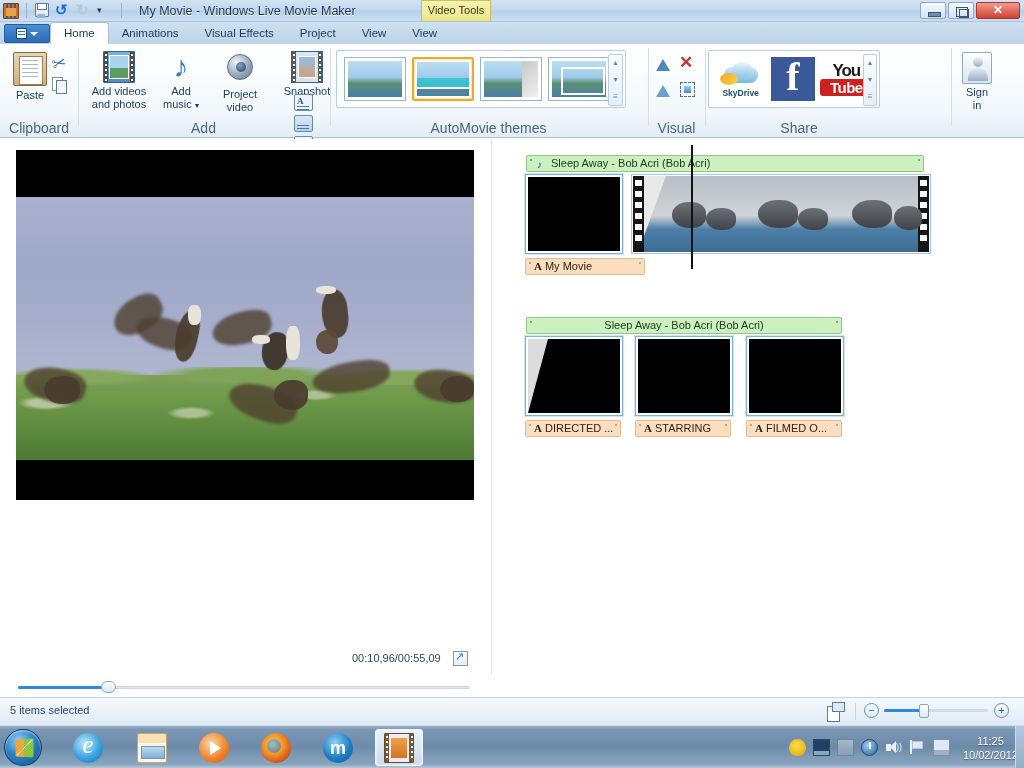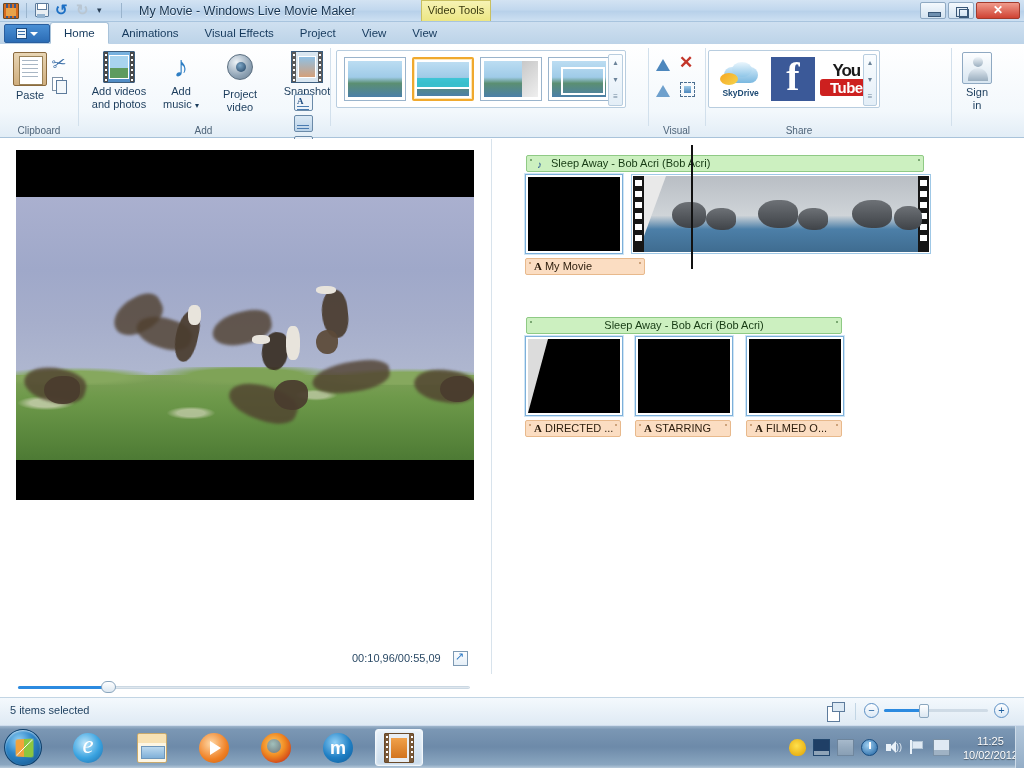--- a/index.html
+++ b/index.html
@@ -92,21 +92,21 @@
 
   
   .ribbon {
     position:absolute; left:0; top:44px; width:1024px; height:94px;
     background: linear-gradient(to bottom,#ffffff 0%,#f3f8fc 72%,#e2edf6 100%);
     border-bottom:1px solid #a9c3da;
   }
   .grp { position:absolute; top:0; height:94px; }
   .grp-label {
     position:absolute; bottom:2px; left:0; right:0; text-align:center;
-    font-size:10px; color:#4e6479;
+    font-size:14px; color:#4e6479;
   }
   .grp-div { position:absolute; top:4px; width:1px; height:78px; background:#d2e0ec; }
   .lbl { font-size:11px; color:#1b3c5c; text-align:center; line-height:12.5px; }
 
   
   .paste-ic{
     width:34px;height:34px;margin:0 auto;position:relative;
     background:linear-gradient(to bottom,#e8d5b4,#cfae7e);
     border:1px solid #8a6a3e;border-radius:2px;
   }
@@ -475,20 +475,21 @@
         <div class="thumb">
           <div class="sky"></div>
             <div class="inner"></div>
         </div>
         <div class="gal-scroll">
           <span class="ga">▴</span>
           <span class="ga">▾</span>
           <span class="ga">≡</span>
         </div>
       </div>
+      <div class="grp-label">AutoMovie themes</div>
     </div>
     <div class="grp-div" style="left:648px;"></div>
 
     <div class="grp" style="left:649px;width:55px;">
       <div style="position:absolute;left:6px;top:12px;">
         <span class="mt-ic"></span>
       </div>
       <div style="position:absolute;left:30px;top:10px;">
         <span class="xred">✕</span>
       </div>

